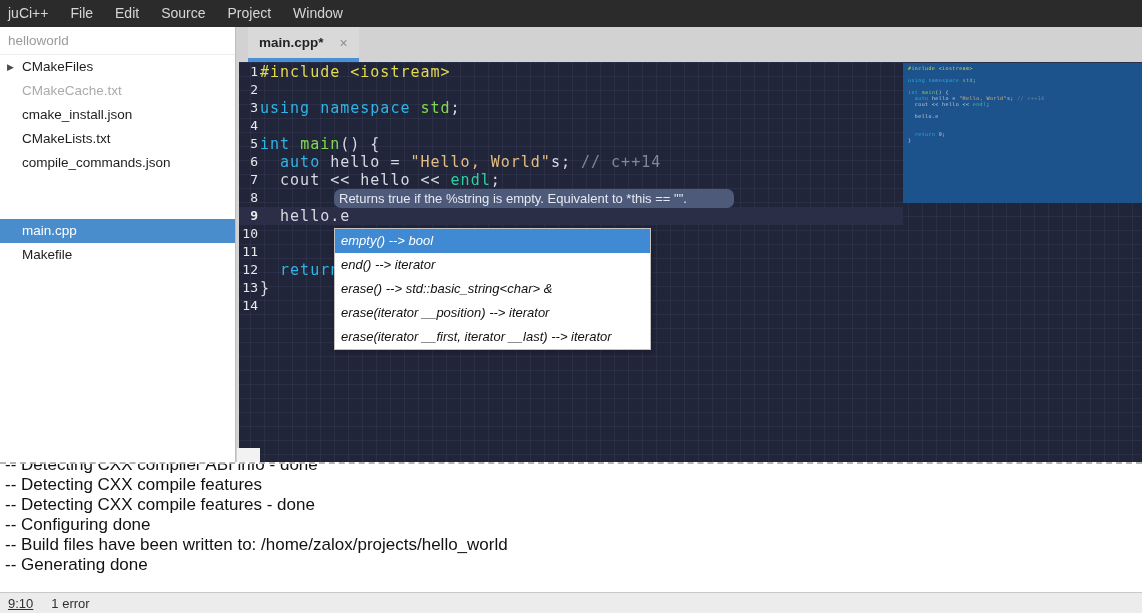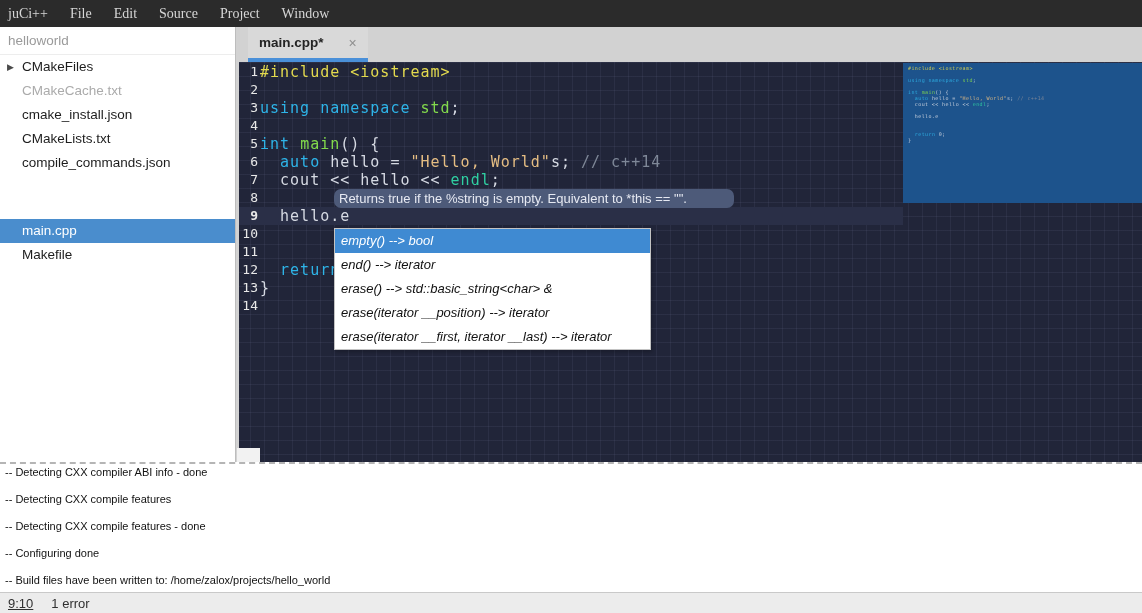--- a/index.html
+++ b/index.html
@@ -1,34 +1,34 @@
 <!DOCTYPE html>
 <html><head>
 <meta charset="utf-8">
 <style>
   * { margin:0; padding:0; box-sizing:border-box; }
   html,body { width:1142px; height:613px; overflow:hidden; font-family:"Liberation Sans", sans-serif; }
   #app { position:relative; width:1142px; height:613px; background:#ffffff; }
 
   
-  .menubar { position:absolute; left:0; top:0; width:1142px; height:27px; background:#2b2b2b; display:flex; align-items:center; padding-left:8px;font-family:Liberation Serif, serif; }
+  .menubar { position:absolute; left:0; top:0; width:1142px; height:27px; background:#2b2b2b; display:flex; align-items:center; padding-left:8px; }
   .menu-item { color:#d6d6d6; font-size:14px; padding:0 11px; height:27px; line-height:27px; cursor:default; }
   .menu-item:first-child { padding-left:0; }
 
   
   .sidebar { position:absolute; left:0; top:27px; width:236px; height:435px; background:#ffffff; border-right:1px solid #bdbdbd; overflow:hidden; }
   .side-header { height:28px; line-height:28px; padding-left:8px; color:#9a9a9a; font-size:13.5px; border-bottom:1px solid #ededed; }
   .file-row { height:24px; line-height:24px; font-size:13.5px; color:#1d1d1d; display:flex; align-items:center; padding-left:22px; position:relative; cursor:default; }
   .file-row .expander { position:absolute; left:7px; top:0; font-size:9px; color:#4a4a4a; line-height:24px; }
   .file-row.muted { color:#ababab; }
   .file-row.selected { background:#4a8dcd; color:#ffffff;margin-top:44px; }
 
   
   .tabbar { position:absolute; left:236px; top:27px; width:906px; height:35px; background:#d2d2d2; display:flex; align-items:stretch; padding-left:12px; }
-  .tab { display:flex; align-items:center; gap:25px; padding:0 11px; background:#d9d9d9; border-bottom:4px solid #4a90d9; }
+  .tab { display:flex; align-items:center; gap:16px; padding:0 11px; background:#d9d9d9; border-bottom:4px solid #4a90d9; }
   .tab-label { font-size:13.5px; font-weight:bold; color:#242424; }
   .tab-close { font-size:14px; color:#8f8f8f; cursor:default; }
 
   
   .editor { position:absolute; left:236px; top:62px; width:906px; height:400px;
     background-color:#212539;
     background-image:
       linear-gradient(rgba(130,140,180,0.10) 1px, transparent 1px),
       linear-gradient(90deg, rgba(130,140,180,0.10) 1px, transparent 1px);
     background-size:14px 14px; overflow:hidden; }
@@ -59,21 +59,21 @@
 
   
   .minimap { position:absolute; right:0; top:0; width:239px; height:400px; z-index:4; }
   .viewport { position:absolute; left:0; top:1px; width:239px; height:140px; background:#1d538c; }
   .minimap .code-lines-mini { position:absolute; left:5px; top:3px; z-index:2; }
   .code-lines-mini .cl { height:6px; line-height:6px; font-size:5px; letter-spacing:0.4px; opacity:0.9; }
 
   
   .output { position:absolute; left:0; top:462px; width:1142px; height:130px; background:#ffffff; border-top:2px dashed #b5b5b5; overflow:hidden; }
   .output-inner { margin-top:-9px; padding-left:5px; }
-  .out-line { height:20px; line-height:20px; font-size:11px; color:#121212; white-space:pre;margin-top:7px; }
+  .out-line { height:20px; line-height:20px; font-size:17px; color:#121212; white-space:pre; }
 
   
   .statusbar { position:absolute; left:0; top:592px; width:1142px; height:21px; background:#ececec; border-top:1px solid #c9c9c9; display:flex; align-items:center; font-size:13px; color:#303030; }
   .status-pos { margin-left:8px;text-decoration:underline; }
   .status-err { margin-left:18px; }
 </style>
 </head>
 <body>
 
 <div id="app">

